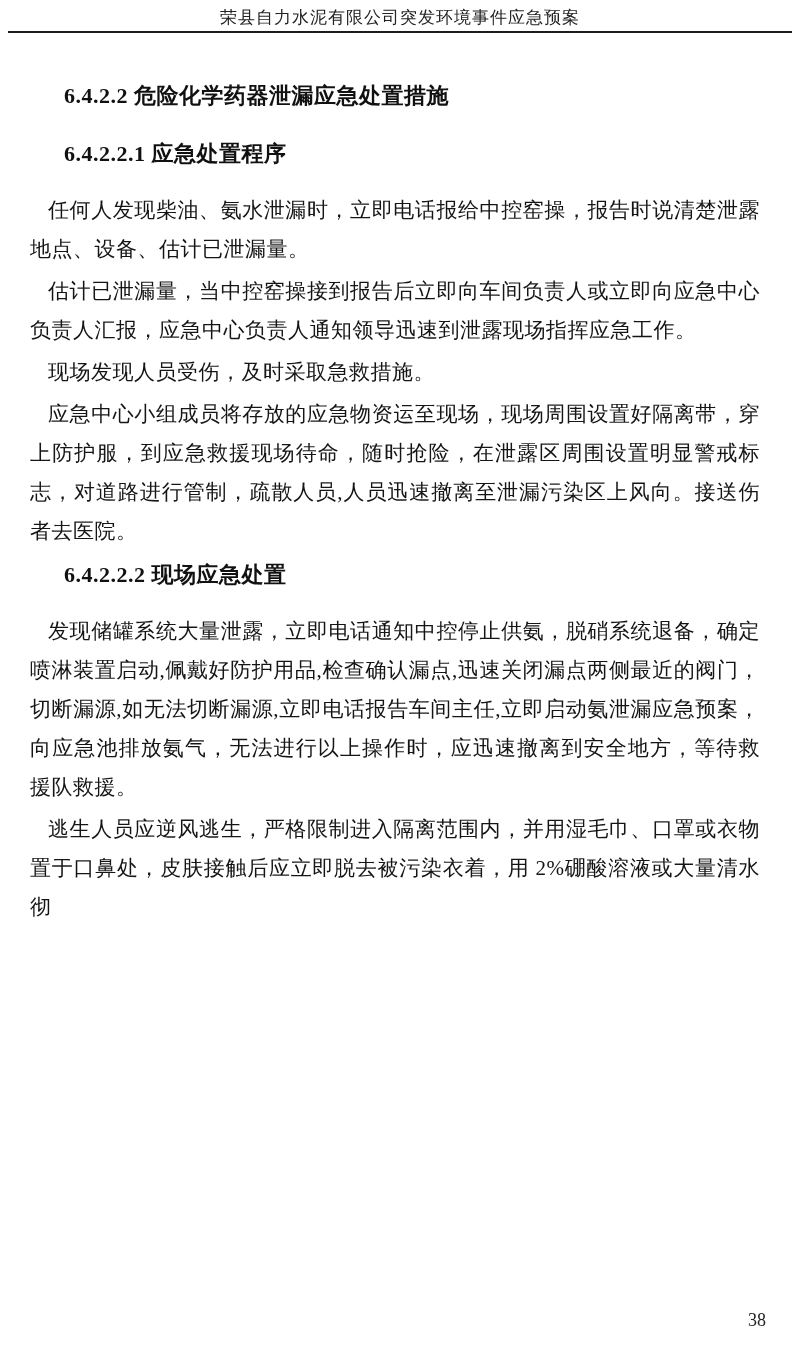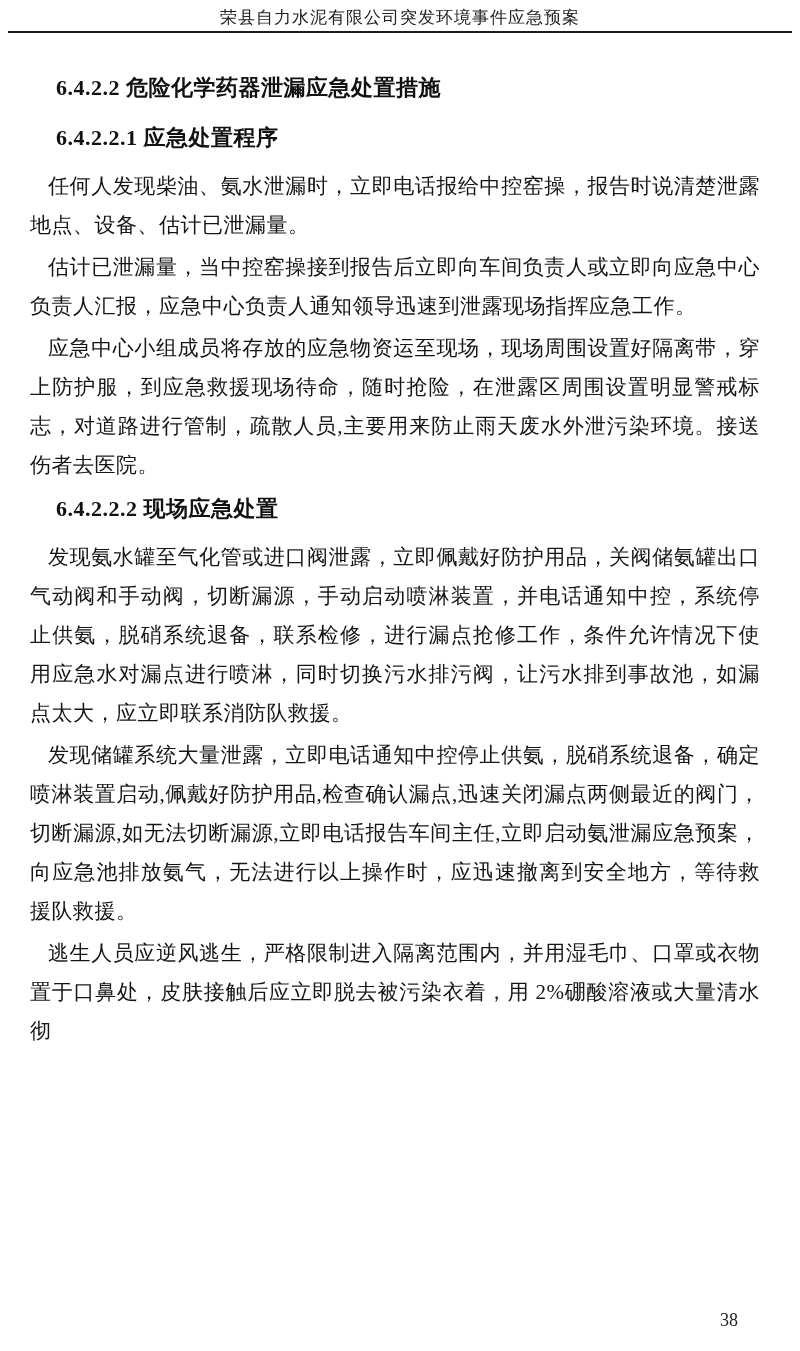--- a/index.html
+++ b/index.html
@@ -33,41 +33,41 @@
     height: 0;
   }
   .content {
     margin: 0 30px;
     padding-top: 26px;
   }
   .section-heading {
     font-size: 22px;
     font-weight: bold;
     line-height: 42px;
-    margin: 8px;
+    margin: 16px;
     text-indent: 18px;
     letter-spacing: 0.5px;
     color: #111111;
   }
   .section-heading.mid {
     margin-top: 2px;
   }
   .body-paragraph {
     font-size: 21px;
     line-height: 39px;
     margin: 0 10px 3px 0;
     text-indent: 18px;
     text-align: justify;
     text-justify: inter-ideograph;
     letter-spacing: 0.5px;
     color: #151515;
   }
   .page-number {
     position: absolute;
-    right: 62px;
+    right: 34px;
     bottom: 20px;
     font-size: 18px;
     color: #222222;
   }
 </style>
 </head>
 <body>
 
 <div class="page">
 
@@ -80,26 +80,26 @@
 
     <h2 class="section-heading">6.4.2.2 危险化学药器泄漏应急处置措施</h2>
 
     <h2 class="section-heading">6.4.2.2.1 应急处置程序</h2>
 
     <p class="body-paragraph">任何人发现柴油、氨水泄漏时，立即电话报给中控窑操，报告时说清楚泄露地点、设备、估计已泄漏量。</p>
 
 
     <p class="body-paragraph">估计已泄漏量，当中控窑操接到报告后立即向车间负责人或立即向应急中心负责人汇报，应急中心负责人通知领导迅速到泄露现场指挥应急工作。</p>
 
+    <p class="body-paragraph">现场发现人员受伤，及时采取急救措施。</p>
 
-    <p class="body-paragraph">应急中心小组成员将存放的应急物资运至现场，现场周围设置好隔离带，穿上防护服，到应急救援现场待命，随时抢险，在泄露区周围设置明显警戒标志，对道路进行管制，疏散人员,主要用来防止雨天废水外泄污染环境。接送伤者去医院。</p>
+    <p class="body-paragraph">应急中心小组成员将存放的应急物资运至现场，现场周围设置好隔离带，穿上防护服，到应急救援现场待命，随时抢险，在泄露区周围设置明显警戒标志，对道路进行管制，疏散人员,人员迅速撤离至泄漏污染区上风向。接送伤者去医院。</p>
 
     <h2 class="section-heading mid">6.4.2.2.2 现场应急处置</h2>
 
-    <p class="body-paragraph">发现氨水罐至气化管或进口阀泄露，立即佩戴好防护用品，关阀储氨罐出口气动阀和手动阀，切断漏源，手动启动喷淋装置，并电话通知中控，系统停止供氨，脱硝系统退备，联系检修，进行漏点抢修工作，条件允许情况下使用应急水对漏点进行喷淋，同时切换污水排污阀，让污水排到事故池，如漏点太大，应立即联系消防队救援。</p>
 
     <p class="body-paragraph">发现储罐系统大量泄露，立即电话通知中控停止供氨，脱硝系统退备，确定喷淋装置启动,佩戴好防护用品,检查确认漏点,迅速关闭漏点两侧最近的阀门，切断漏源,如无法切断漏源,立即电话报告车间主任,立即启动氨泄漏应急预案，向应急池排放氨气，无法进行以上操作时，应迅速撤离到安全地方，等待救援队救援。</p>
 
 
 
     <p class="body-paragraph">逃生人员应逆风逃生，严格限制进入隔离范围内，并用湿毛巾、口罩或衣物置于口鼻处，皮肤接触后应立即脱去被污染衣着，用 2%硼酸溶液或大量清水彻</p>
 
   </main>
 
   <div class="page-number">38</div>

